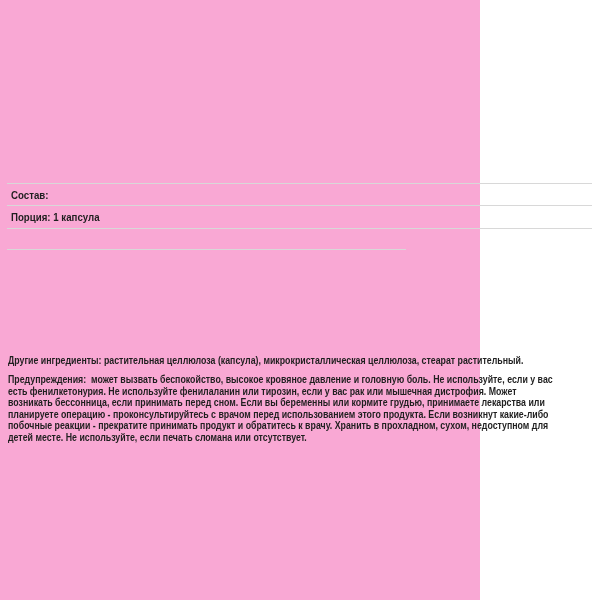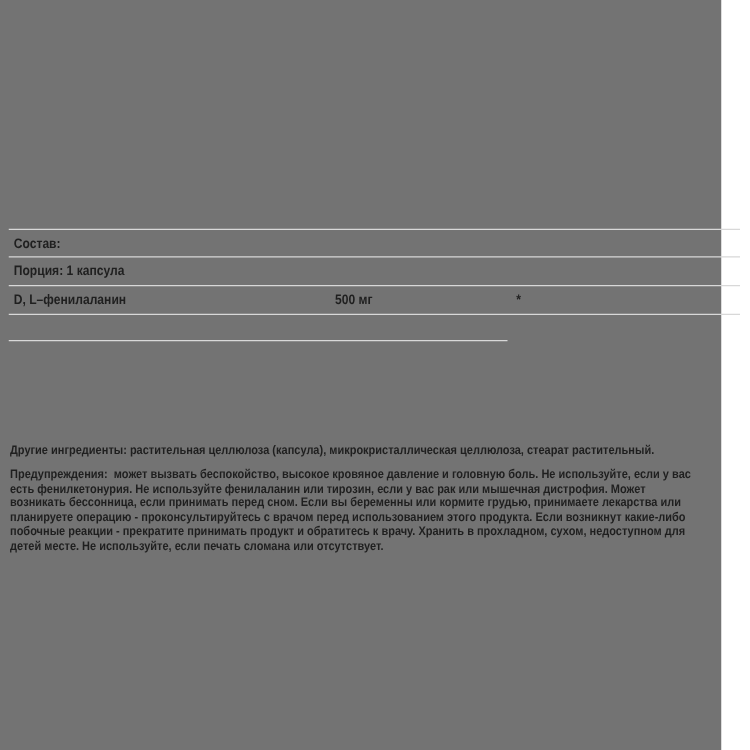--- a/index.html
+++ b/index.html
@@ -7,21 +7,21 @@
     --line:#d8d8d8;
   }
   html,body{margin:0;padding:0;}
   body{
     width:600px;height:600px;
     background:#ffffff;
     font-family:"Liberation Sans", sans-serif;
     color:var(--text);
     overflow:hidden;
   }
-  .page{position:relative;width:577px;height:600px;background:#737373;}
+  .page{position:relative;width:480px;height:600px;background:#f9a8d4;}
 
   
   .facts{
     position:absolute;left:7px;top:183px;width:585px;
     border-top:1px solid var(--line);
     font-size:11px;font-weight:bold;
   }
   .row{position:relative;border-bottom:1px solid var(--line);width:585px;}
   .row.short{width:399px;}
   .r1{height:21px;}
@@ -61,25 +61,20 @@
 
 <div class="page">
 
   <div class="facts">
     <div class="row r1">
       <span class="cell c1">Состав:</span>
     </div>
     <div class="row r2">
       <span class="cell c1">Порция: 1 капсула</span>
     </div>
-    <div class="row r4">
-      <span class="cell c1">D, L–фенилаланин</span>
-      <span class="cell c2">500 мг</span>
-      <span class="cell c3">*</span>
-    </div>
     <div class="row r6 short"></div>
   </div>
 
   <div class="para other-ingredients">
     <div class="pline">Другие ингредиенты: растительная целлюлоза (капсула), микрокристаллическая целлюлоза, стеарат растительный.</div>
   </div>
 
   <div class="para warnings">
     <div class="pline">Предупреждения:  может вызвать беспокойство, высокое кровяное давление и головную боль. Не используйте, если у вас</div>
     <div class="pline">есть фенилкетонурия. Не используйте фенилаланин или тирозин, если у вас рак или мышечная дистрофия. Может</div>

